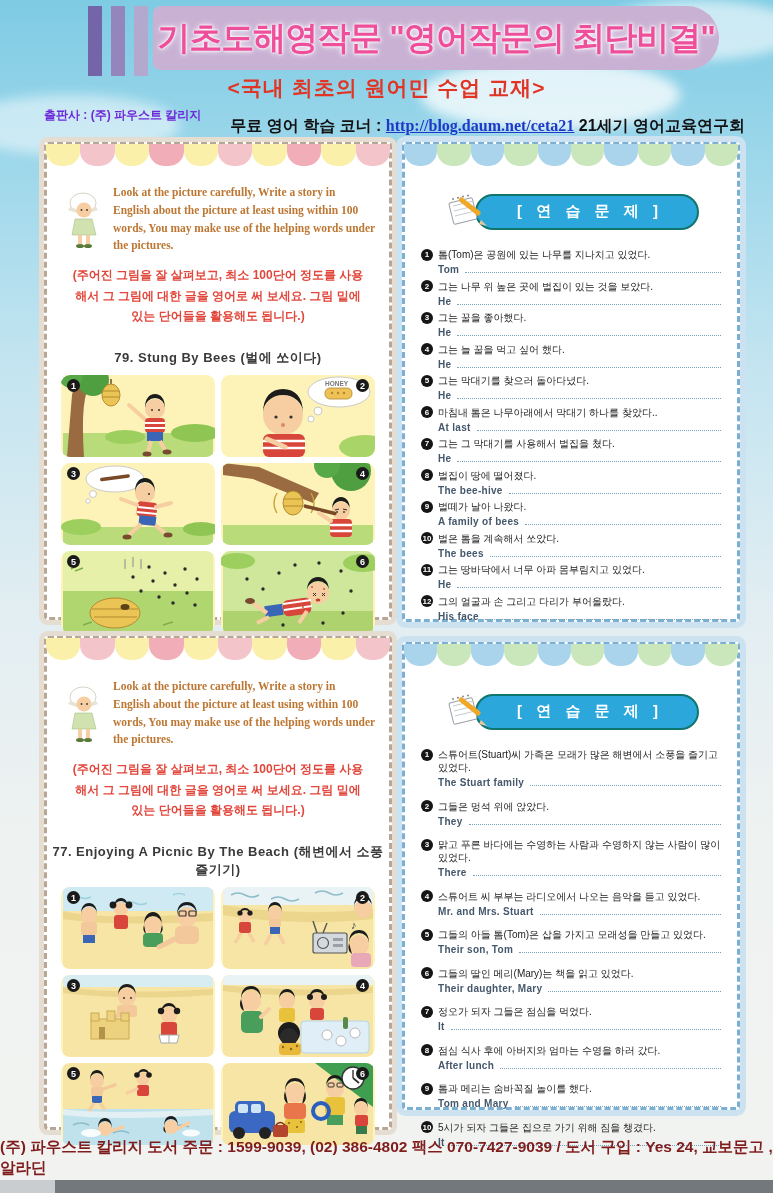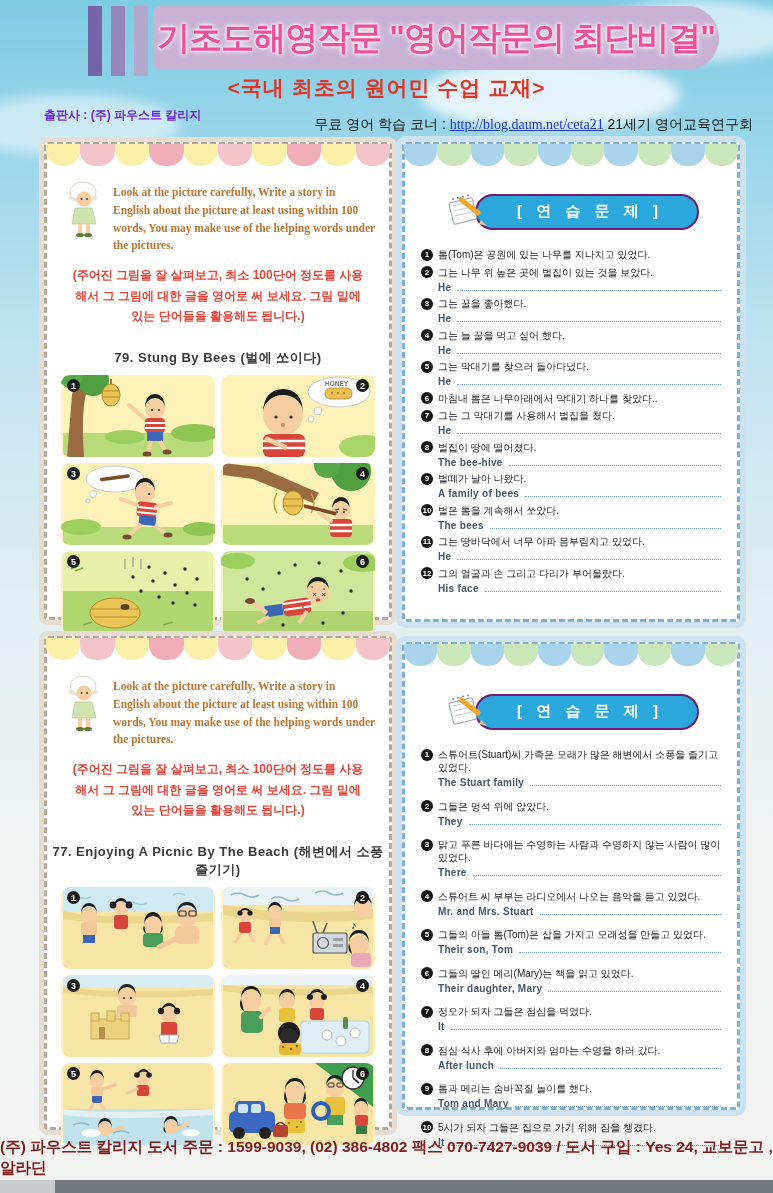--- a/index.html
+++ b/index.html
@@ -13,56 +13,56 @@
   .bars{position:absolute;left:88px;top:6px;display:flex;gap:9px;}
   .bars i{display:block;width:14px;height:70px;}
   .bar1{background:#7465a8;}.bar2{background:#9486bd;}.bar3{background:#b3a8ce;}
   .banner{position:absolute;left:153px;top:6px;width:566px;height:64px;background:#c9b1d4;
     border-radius:8px 34px 34px 8px;display:flex;align-items:center;justify-content:center;}
   .banner span{font-size:33px;font-weight:bold;color:#ee4f9b;letter-spacing:-1px;
     text-shadow:0 0 3px #fff,0 0 6px #fff,0 0 2px #fff;white-space:nowrap;}
   .subtitle{position:absolute;left:0;top:74px;width:100%;text-align:center;
     font-size:21px;font-weight:bold;color:#e23424;letter-spacing:1px;}
   .publisher{position:absolute;left:44px;top:107px;font-size:12px;font-weight:bold;color:#6d28d9;}
-  .freeline{position:absolute;right:20px;top:116px;font-size:14px;font-weight:normal;color:#111;}
+  .freeline{position:absolute;right:28px;top:116px;font-size:16px;font-weight:bold;color:#111;}
   .freeline a{color:#2038c8;text-decoration:underline;font-family:"Liberation Serif",serif;}
   
   .panel{position:absolute;background:#fff;border-radius:4px;}
   .panel.tan{border:3px dashed #b9a795;box-shadow:0 0 0 5px #e6ddd2;}
   .panel.blue{border:3px dashed #7cb0d2;box-shadow:0 0 0 6px #cde2f0;}
   #ws-top{left:44px;top:142px;width:342px;height:472px;}
   #pr-top{left:402px;top:142px;width:332px;height:474px;}
   #ws-bot{left:44px;top:636px;width:342px;height:488px;}
   #pr-bot{left:402px;top:642px;width:332px;height:462px;}
   .scallops{display:flex;height:22px;margin:-1px -1px 0 -1px;}
   .scallops i{flex:1;border-radius:0 0 15px 15px;}
   .aw-warm i:nth-child(odd){background:#fbf0a9;}
   .aw-warm i:nth-child(even){background:#f4c4cb;}
   .aw-warm i:nth-child(4n){background:#f2aeb8;}
   .aw-cool i:nth-child(odd){background:#a9d4ec;}
   .aw-cool i:nth-child(even){background:#c9e7ba;}
   
-  .inst-row{display:flex;margin:14px 14px 0 16px;}
+  .inst-row{display:flex;margin:14px 14px 0 16px;align-items:flex-end;}
   .mascot{flex:none;width:42px;margin-right:8px;}
   .inst-en{font-family:"Liberation Serif",serif;font-weight:bold;font-size:11.5px;line-height:1.55;
     color:#bd7733;padding-top:4px;}
   .inst-ko{margin:10px 22px 0 22px;text-align:center;font-size:12px;font-weight:bold;
     color:#e2473c;line-height:1.7;}
   .ws-title{margin-top:23px;text-align:center;font-size:13px;font-weight:bold;color:#3a3a3a;letter-spacing:.5px;}
   .comic{display:grid;grid-template-columns:1fr 1fr;gap:6px;margin:8px 14px 0 14px;}
   .cell{position:relative;height:82px;border-radius:9px;overflow:hidden;background:#fdf3bb;}
   .cell svg{position:absolute;inset:0;width:100%;height:100%;}
   .pnum{position:absolute;top:4px;width:13px;height:13px;border-radius:50%;background:#1a1a1a;
     color:#fff;font-size:9px;font-weight:bold;display:flex;align-items:center;justify-content:center;z-index:2;}
   .pl{left:6px;}.pr{right:6px;}
   .vocab{margin:11px 18px 0 18px;font-size:9px;line-height:1.9;color:#6d594a;}
   
   .badge-row{display:flex;align-items:center;justify-content:center;margin-top:26px;position:relative;}
   .notepad{margin-right:-12px;position:relative;z-index:2;}
-  .pill{background:#2ba7dc;border:2px solid #701a75;color:#fff;font-size:15px;font-weight:bold;
+  .pill{background:#2ba7dc;border:2px solid #0f766e;color:#fff;font-size:15px;font-weight:bold;
     letter-spacing:5px;padding:6px 34px 7px 40px;border-radius:22px;white-space:nowrap;}
   .q-list{margin:16px 16px 0 16px;}
   .q-ko{display:flex;align-items:flex-start;font-size:10px;color:#222;line-height:13px;}
   .nc{flex:none;display:inline-flex;width:12px;height:12px;border-radius:50%;background:#151515;color:#fff;
     font-size:8px;align-items:center;justify-content:center;margin-right:5px;margin-top:.5px;font-weight:bold;}
   .q-en{display:flex;align-items:flex-end;margin-left:17px;height:14px;}
   .starter{font-size:10px;font-weight:bold;color:#44576b;letter-spacing:.3px;white-space:nowrap;}
   .bl{flex:1;border-bottom:1.5px dotted #74a3c2;margin-left:6px;margin-bottom:2px;}
   .tight .q{margin-bottom:4.5px;}
   .roomy .q{margin-bottom:11.5px;}
@@ -318,20 +318,24 @@
     </div>
     <div class="pill">[ 연 습 문 제 ]</div>
   </div>
   <div class="q-list tight">
 
       <div class="q">
         <div class="q-ko">
           <span class="nc">1</span>
           <span>톰(Tom)은 공원에 있는 나무를 지나치고 있었다.</span>
         </div>
+        <div class="q-en">
+          <span class="starter">Tom</span>
+          <span class="bl"></span>
+        </div>
       </div>
 
       <div class="q">
         <div class="q-ko">
           <span class="nc">2</span>
           <span>그는 나무 위 높은 곳에 벌집이 있는 것을 보았다.</span>
         </div>
         <div class="q-en">
           <span class="starter">He</span>
           <span class="bl"></span>
@@ -368,20 +372,24 @@
         <div class="q-en">
           <span class="starter">He</span>
           <span class="bl"></span>
         </div>
       </div>
 
       <div class="q">
         <div class="q-ko">
           <span class="nc">6</span>
           <span>마침내 톰은 나무아래에서 막대기 하나를 찾았다..</span>
+        </div>
+        <div class="q-en">
+          <span class="starter">At last</span>
+          <span class="bl"></span>
         </div>
       </div>
 
       <div class="q">
         <div class="q-ko">
           <span class="nc">7</span>
           <span>그는 그 막대기를 사용해서 벌집을 쳤다.</span>
         </div>
         <div class="q-en">
           <span class="starter">He</span>

